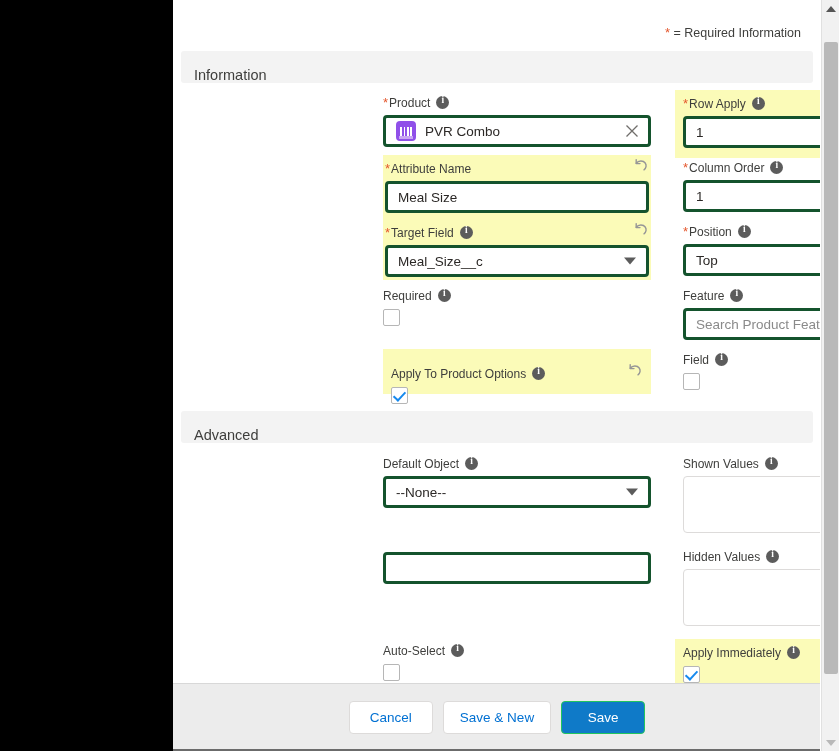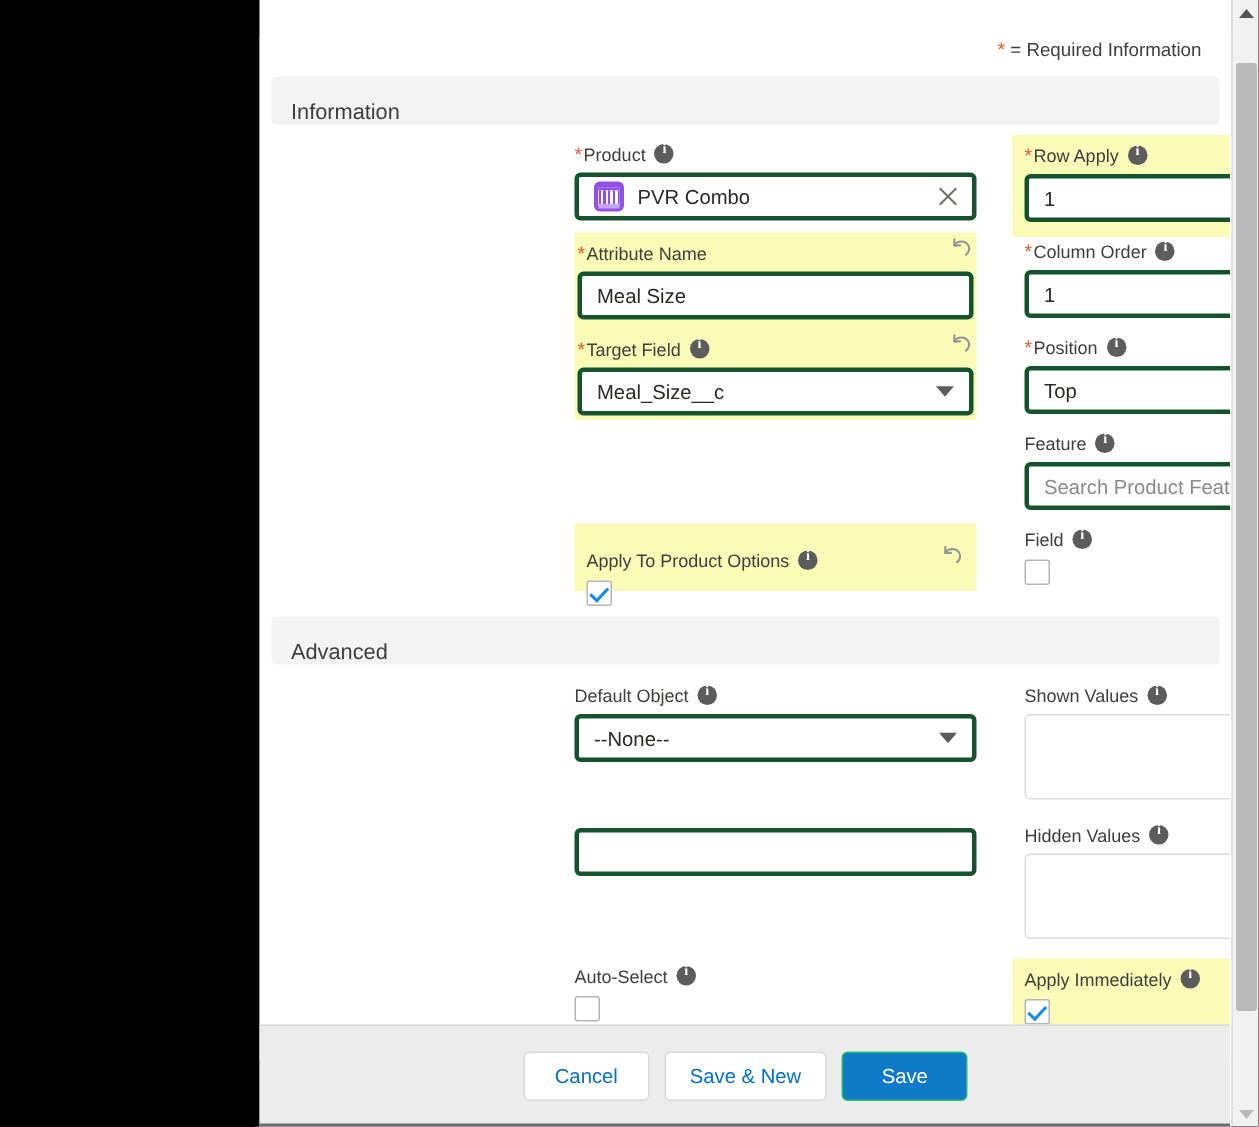--- a/index.html
+++ b/index.html
@@ -442,20 +442,27 @@
           <span class="req-star">*</span>
           <span class="field-label">Position</span>
           <span class="info-icon"></span>
         </div>
         <div class="input-box" style="width:266px;">
           <span class="input-value">Top</span>
 
         </div>
       </div>
 
+      <div class="field" style="left:210px; top:263px; width:266px;">
+        <div class="field-label-row">
+          <span class="field-label">Required</span>
+          <span class="info-icon"></span>
+        </div>
+        <div class="checkbox"></div>
+      </div>
 
       <div class="field" style="left:510px; top:263px; width:266px;">
         <div class="field-label-row">
           <span class="field-label">Feature</span>
           <span class="info-icon"></span>
         </div>
         <div class="input-box" style="width:266px;">
           <span class="input-placeholder">Search Product Features...</span>
 
         </div>

